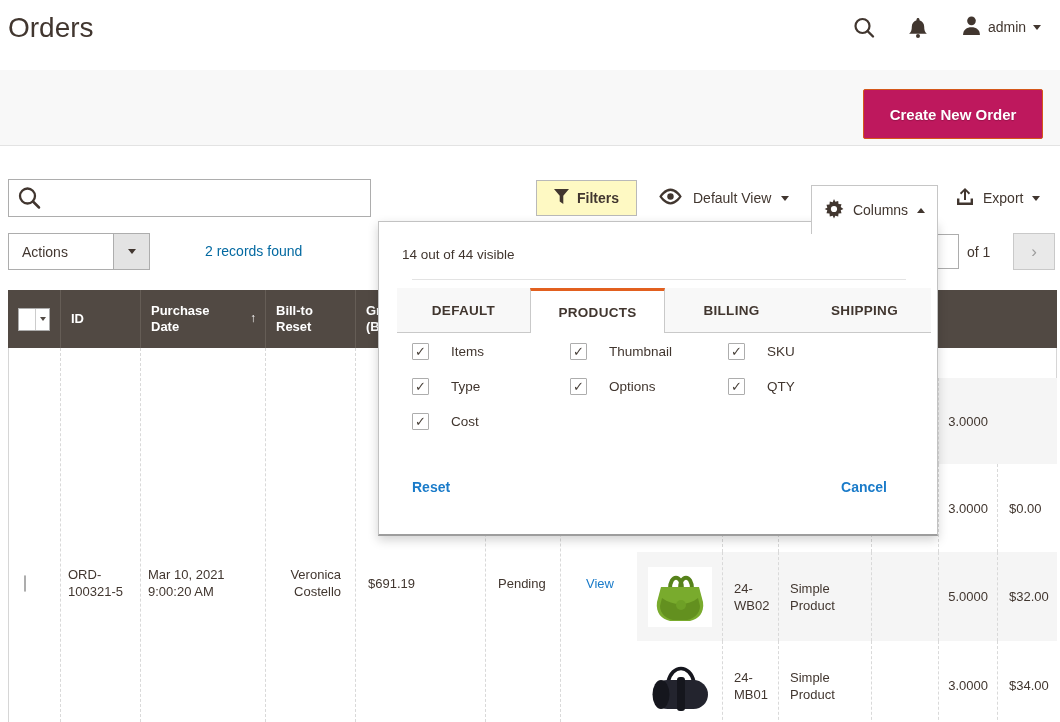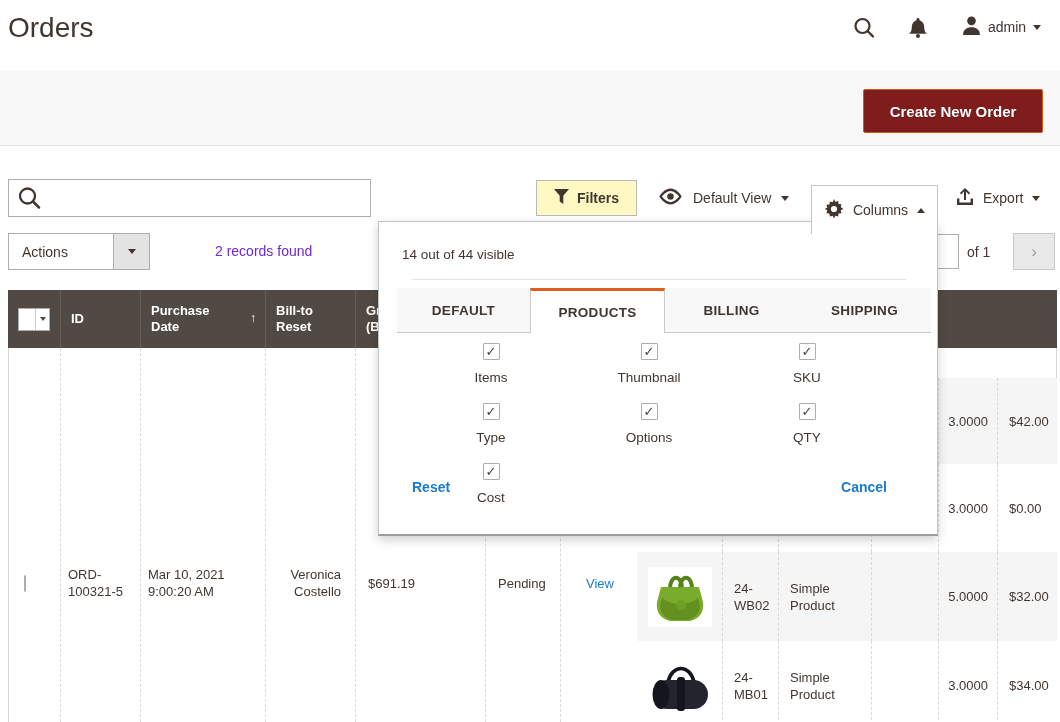--- a/index.html
+++ b/index.html
@@ -15,21 +15,21 @@
   .hdr-icon { top:16px; width:24px; height:24px; display:flex; align-items:center; justify-content:center; cursor:pointer; }
   .admin-wrap { top:16px; display:flex; align-items:center; gap:7px; cursor:pointer; }
   .admin-label { font-size:14px; color:#41362f; }
 
   .caret-down { width:0; height:0; border-left:4px solid transparent; border-right:4px solid transparent; border-top:5px solid #41362f; display:inline-block; }
   .caret-up   { width:0; height:0; border-left:4px solid transparent; border-right:4px solid transparent; border-bottom:5px solid #41362f; display:inline-block; }
 
   
   .band { left:0; top:70px; width:1060px; height:76px; background:#f8f8f8; border-bottom:1px solid #e3e3e3; }
   .create-btn {
-    left:863px; top:89px; width:180px; height:44px; background:#7f1d1d; color:#fff;
+    left:863px; top:89px; width:180px; height:50px; background:#be185d; color:#fff;
     font-size:15px; font-weight:700; border:1px solid #d5581b; border-radius:2px;
     display:flex; align-items:center; justify-content:center; cursor:pointer;
     text-shadow:0 1px 1px rgba(0,0,0,.2);
   }
 
   
   .search-box { left:8px; top:179px; width:363px; height:38px; border:1px solid #adadad; background:#fff; display:flex; align-items:center; }
   .search-box input { flex:1; border:none; outline:none; font-size:15px; font-style:italic; color:#555; padding:0 12px; font-family:inherit; background:transparent; }
   .search-box input::placeholder { color:#888; font-style:italic; }
   .search-btn { width:40px; height:100%; display:flex; align-items:center; justify-content:center; cursor:pointer; background:none; border:none; }
@@ -39,21 +39,21 @@
   .view-btn { left:652px; top:180px; height:36px; display:flex; align-items:center; gap:10px; font-size:14px; cursor:pointer; padding:0 6px; }
   .export-btn { left:950px; top:180px; height:36px; display:flex; align-items:center; gap:9px; font-size:14px; cursor:pointer; padding:0 6px; }
 
   .columns-btn { left:811px; top:174px; width:127px; height:49px; background:#fff; border:1px solid #c6c6c6; border-bottom:none;
     z-index:30; display:flex; align-items:center; justify-content:center; gap:9px; font-size:14px; cursor:pointer;margin-top:11px; }
 
   
   .actions-select { left:8px; top:233px; width:142px; height:37px; border:1px solid #adadad; background:#fff; display:flex; cursor:pointer; }
   .actions-select .lbl { flex:1; display:flex; align-items:center; padding-left:13px; font-size:14px; color:#41362f; }
   .actions-select .arrow-seg { width:36px; background:#e3e3e3; border-left:1px solid #adadad; display:flex; align-items:center; justify-content:center; }
-  .records { left:215px; top:243px; font-size:14px; color:#6d28d9; }
+  .records { left:205px; top:243px; font-size:14px; color:#0369a1; }
   .page-input { left:933px; top:234px; width:26px; height:35px; border:1px solid #adadad; background:#fff; text-align:center; font-size:14px; font-family:inherit; }
   .of-label { left:967px; top:244px; font-size:14px; }
   .next-btn { left:1013px; top:233px; width:42px; height:37px; background:#e9e9e9; border:1px solid #c9c9c9; color:#9d9d9d;
     font-size:17px; display:flex; align-items:center; justify-content:center; cursor:pointer; }
 
   
   .grid-header { left:8px; top:290px; width:1049px; height:58px; background:#514943; display:flex; color:#fff; }
   .gh-cell { border-left:1px solid #655d56; display:flex; align-items:center; padding:0 10px; font-weight:700; font-size:13px; line-height:16px; position:relative; }
   .gh-cell:first-child { border-left:none; }
   .sort-arrow { position:absolute; right:9px; top:20px; font-size:12px; font-weight:400; }
@@ -85,21 +85,21 @@
   
   .columns-panel { left:378px; top:221px; width:560px; height:315px; background:#fff; border:1px solid #c2c2c2;
     border-bottom:2px solid #9d9d9d; box-shadow:0 4px 10px rgba(0,0,0,.18); z-index:20; }
   .panel-summary { position:absolute; left:23px; top:25px; font-size:13.5px; color:#41362f; }
   .panel-hr { position:absolute; left:33px; top:57px; width:494px; border-top:1px solid #e3e3e3; }
   .tabs { position:absolute; left:18px; top:66px; width:534px; height:45px; display:flex; }
   .tab { flex:1; display:flex; align-items:center; justify-content:center; font-size:13.5px; font-weight:600; letter-spacing:.3px;
     background:#f8f8f8; border-bottom:1px solid #c9c9c9; color:#41362f; cursor:pointer; }
   .tab.active { background:#fff; border:1px solid #c9c9c9; border-bottom:none; border-top:3px solid #e2601f; }
   .cb-grid { position:absolute; left:33px; top:121px; display:grid; grid-template-columns:158px 158px 158px; row-gap:18px; }
-  .cb-item { display:flex; align-items:center; gap:10px; cursor:pointer;flex-direction:column; }
+  .cb-item { display:flex; align-items:center; gap:22px; cursor:pointer; }
   .checkbox { width:17px; height:17px; border:1px solid #adadad; border-radius:1px; background:#fff; display:flex; align-items:center; justify-content:center; }
   .checkbox.checked::after { content:"\2713"; font-size:13px; font-weight:700; color:#473f38; margin-top:-1px; }
   .cb-label { font-size:13.5px; color:#41362f; }
   .panel-link { position:absolute; top:257px; font-size:14px; font-weight:600; color:#1a7bc9; cursor:pointer; }
   .reset-link { left:33px; }
   .cancel-link { right:50px;text-align:center; }
 </style>
 </head>
 <body>
 
@@ -245,21 +245,20 @@
 <div class="vline" style="left:560px;"></div>
 <div class="vline" style="left:637px;"></div>
 
 <div class="abs prod-rows">
   <div class="prod-row" style="height:86px; background:#f5f5f5;">
     <div class="pr-cell c-thumb" style="width:85px;"></div>
     <div class="pr-cell c-sku" style="width:56px;"></div>
     <div class="pr-cell c-type" style="width:93px;"></div>
     <div class="pr-cell" style="width:67px;"></div>
     <div class="pr-cell c-qty" style="width:59px;">3.0000</div>
-    <div class="pr-cell c-cost" style="width:60px;">$42.00</div>
   </div>
   <div class="prod-row" style="height:88px; background:#fff;">
     <div class="pr-cell c-thumb" style="width:85px;"></div>
     <div class="pr-cell c-sku" style="width:56px;"></div>
     <div class="pr-cell c-type" style="width:93px;"></div>
     <div class="pr-cell" style="width:67px;"></div>
     <div class="pr-cell c-qty" style="width:59px;">3.0000</div>
     <div class="pr-cell c-cost" style="width:60px;">$0.00</div>
   </div>
   <div class="prod-row" style="height:89px; background:#f5f5f5;">

